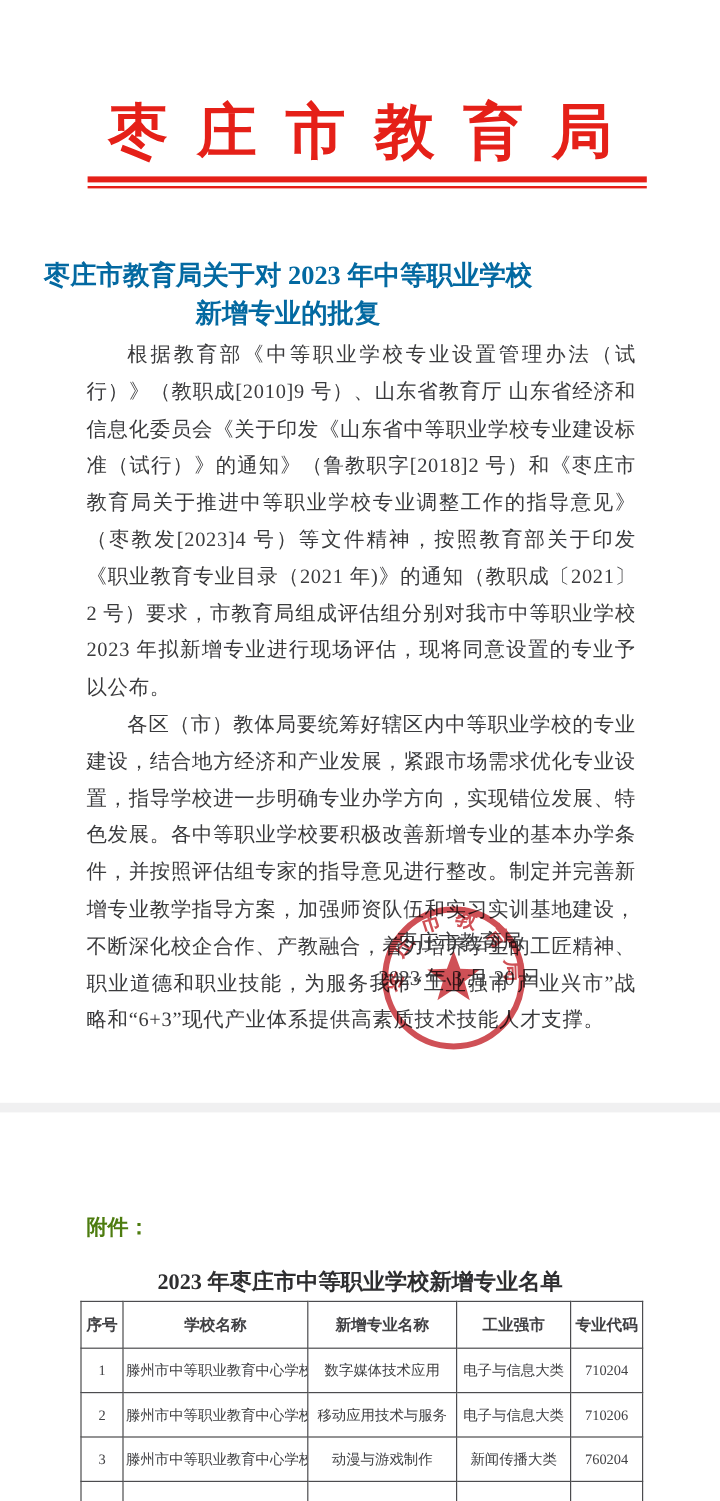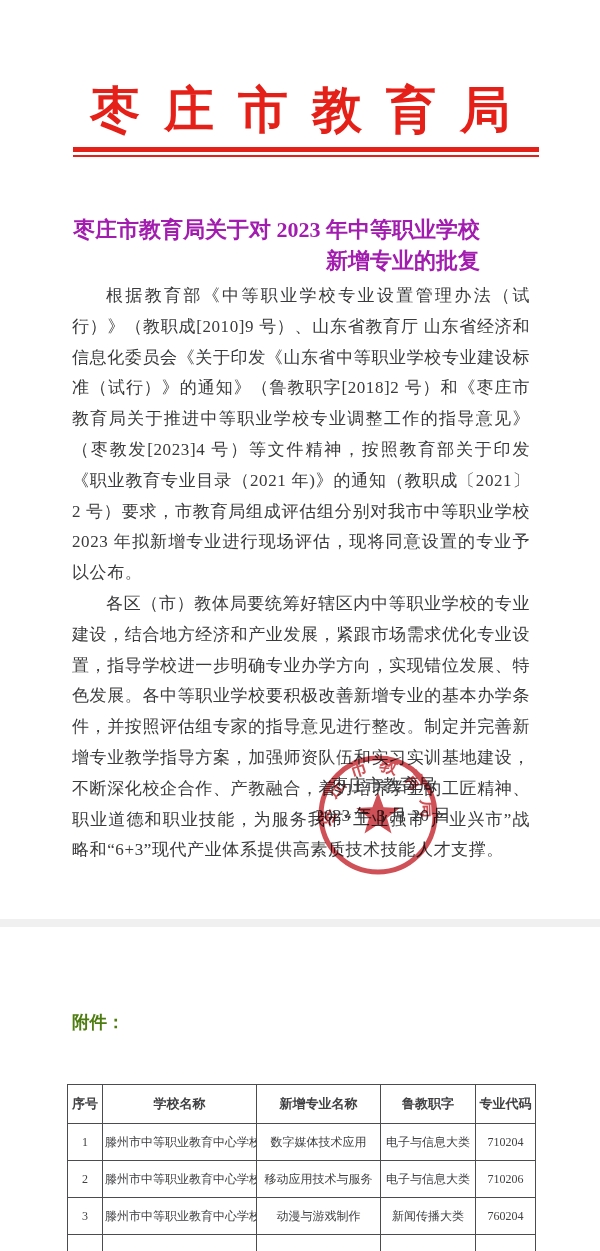--- a/index.html
+++ b/index.html
@@ -36,24 +36,24 @@
   .red-rule-thin {
     position: absolute;
     top: 155px; left: 73px; width: 466px; height: 2px;
     background: #e52018;
   }
 
   
   .doc-title {
     position: absolute;
     top: 214px; left: 0; width: 480px;
-    text-align: right;
+    text-align: center;
     font-size: 22px;
     font-weight: bold;
-    color: #a21caf;
+    color: #0369a1;
     line-height: 31px;
   }
 
   
   .doc-body {
     position: absolute;
     top: 281px; left: 72px; width: 458px;
     font-size: 17px;
     line-height: 30.8px;
     letter-spacing: 0.6px;
@@ -161,35 +161,36 @@
       <path id="sealTextArc" d="M 25 85 A 44 44 0 1 1 101 85" fill="none"></path>
     </defs>
     <text font-size="18" font-weight="bold" fill="#c9383e" letter-spacing="9" font-family="Liberation Serif, DejaVu Serif, serif">
       <textPath href="#sealTextArc" startOffset="50%" text-anchor="middle">枣庄市教育局</textPath>
     </text>
   </svg>
 
   <div class="page-band"></div>
 
   <div class="attachment-label">附件：</div>
+  <div class="attachment-title">2023 年枣庄市中等职业学校新增专业名单</div>
 
   <table class="roster">
     <colgroup>
       <col class="col-no">
         <col class="col-sch">
         <col class="col-maj">
         <col class="col-cat">
         <col class="col-code">
     </colgroup>
     <thead>
       <tr>
         <th>序号</th>
         <th>学校名称</th>
         <th>新增专业名称</th>
-        <th>鲁教职字</th>
+        <th>工业强市</th>
         <th>专业代码</th>
       </tr>
     </thead>
     <tbody>
       <tr>
         <td>1</td>
         <td>滕州市中等职业教育中心学校</td>
         <td>数字媒体技术应用</td>
         <td>电子与信息大类</td>
         <td>710204</td>

